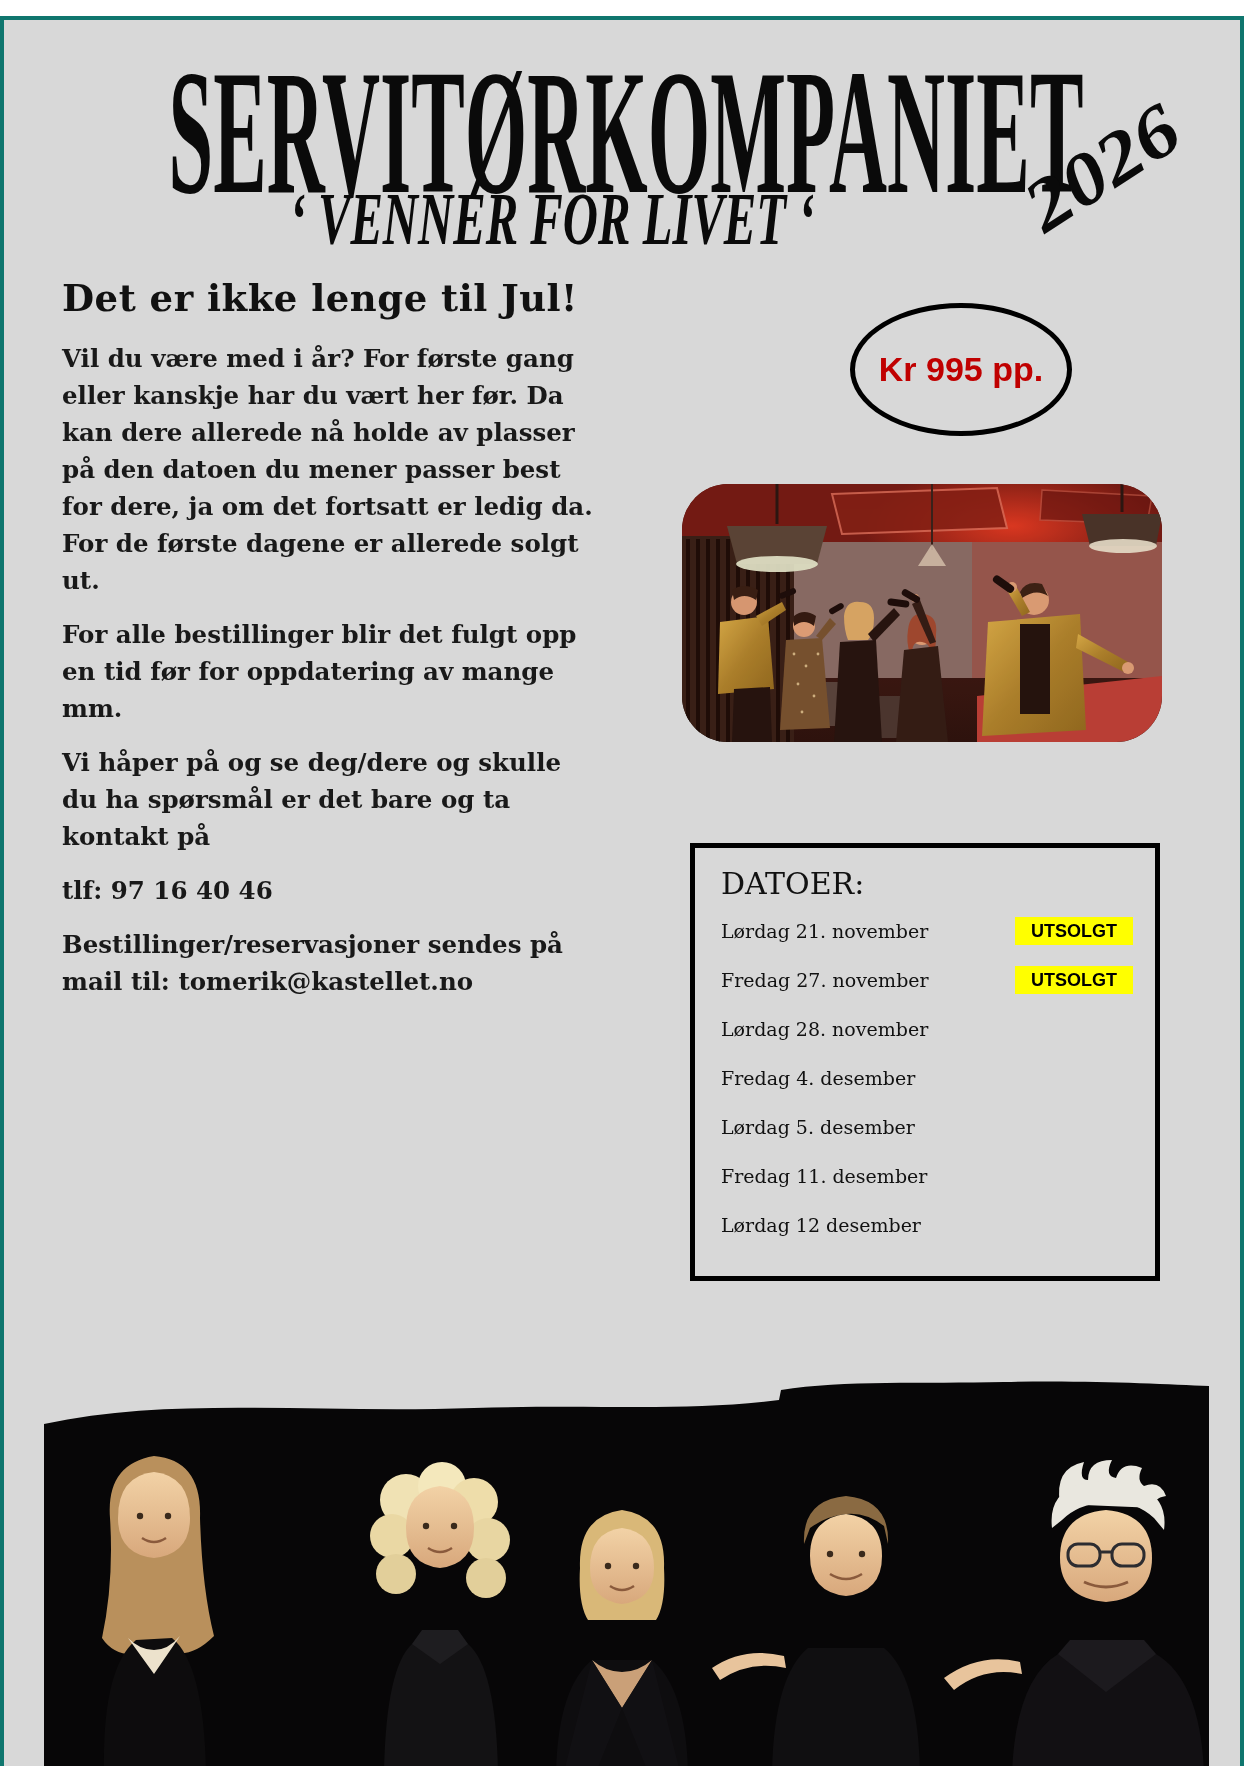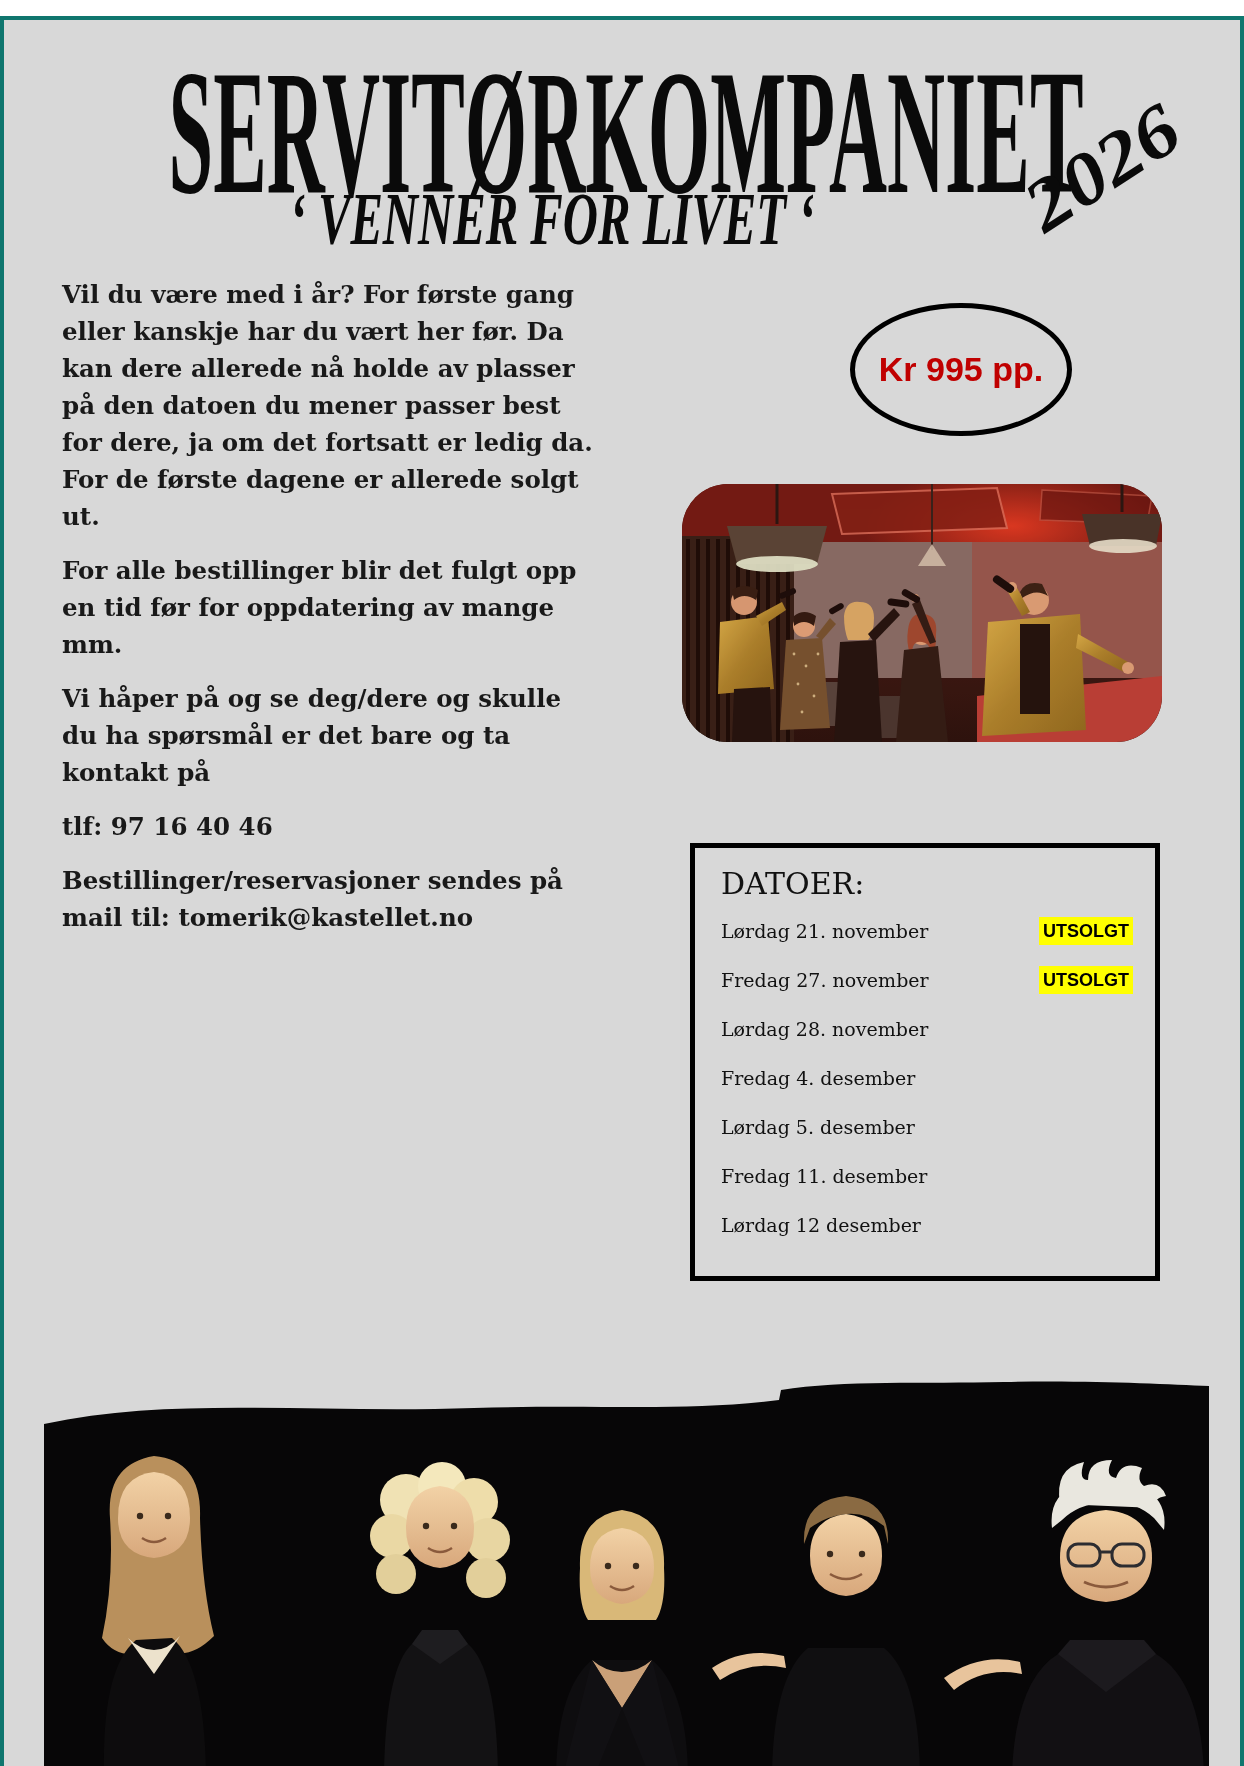--- a/index.html
+++ b/index.html
@@ -40,21 +40,21 @@
     position:absolute;left:686px;top:823px;width:470px;height:438px;
     border:5px solid #000;box-sizing:border-box;
     padding:14px 22px 0 26px;
   }
   .dates-heading{font-size:30px;line-height:44px;margin:0;}
   .date-row{display:flex;align-items:center;justify-content:space-between;height:49px;}
   .date-label{font-size:19px;white-space:nowrap;}
   .soldout-badge{
     background:#ffff00;color:#000;
     font-family:"Liberation Sans", sans-serif;font-weight:700;font-size:18px;
-    padding:5px 4px;line-height:1;
+    padding:5px 16px;line-height:1;
   }
   
   .group-photo{position:absolute;left:40px;top:1348px;width:1165px;height:404px;}
 </style>
 </head>
 <body>
 
 <div class="page">
 
   <svg class="title-svg" viewBox="0 0 1244 160">
@@ -69,20 +69,21 @@
     <svg width="190" height="78" viewBox="0 0 190 78">
       <text x="95" y="64" text-anchor="middle" textLength="168" lengthAdjust="spacingAndGlyphs" font-family="Liberation Serif, serif" font-weight="bold" font-style="italic" font-size="74" fill="#0a0a0a">2026</text>
     </svg>
   </div>
 
   <div class="price-oval">
     <span class="price-text">Kr 995 pp.</span>
   </div>
 
   <div class="left-col">
+    <h1 class="intro-heading">Det er ikke lenge til Jul!</h1>
     <p>Vil du være med i år? For første gang eller kanskje har du vært her før. Da kan dere allerede nå holde av plasser på den datoen du mener passer best for dere, ja om det fortsatt er ledig da. For de første dagene er allerede solgt ut.</p>
     <p>For alle bestillinger blir det fulgt opp en tid før for oppdatering av mange mm.</p>
     <p>Vi håper på og se deg/dere og skulle du ha spørsmål er det bare og ta kontakt på</p>
     <p>tlf: 97 16 40 46</p>
     <p>Bestillinger/reservasjoner sendes på mail til: tomerik@kastellet.no</p>
   </div>
 
   <div class="stage-photo">
     <svg width="480" height="258" viewBox="0 0 480 258">
       <defs>

